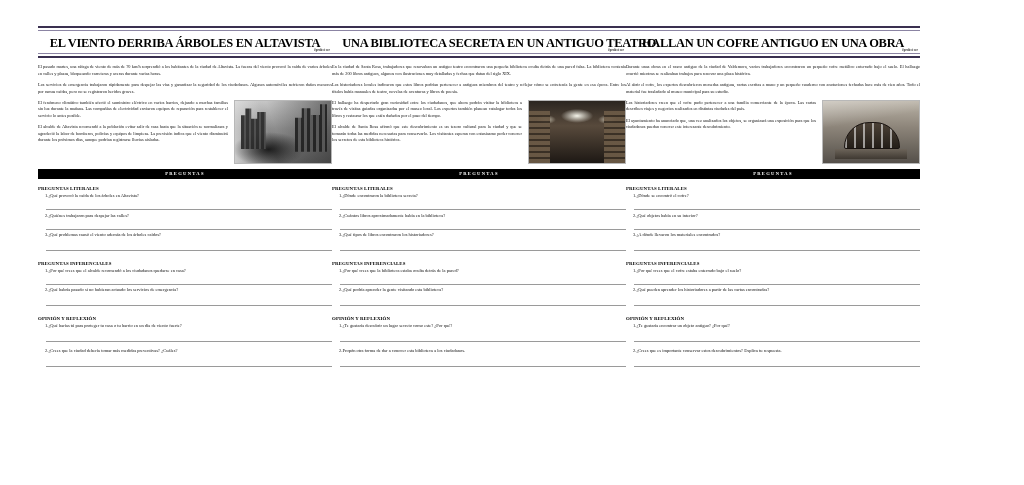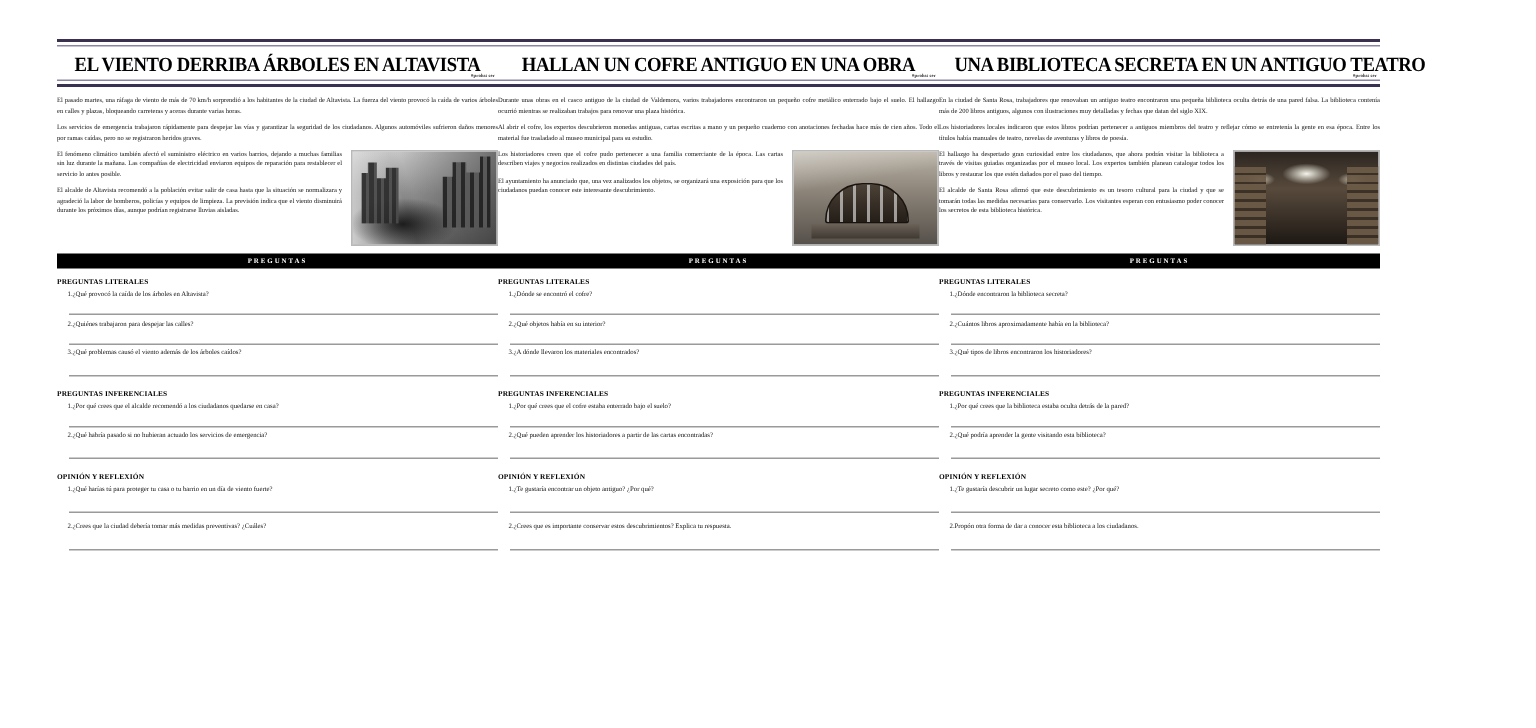--- a/index.html
+++ b/index.html
@@ -195,20 +195,66 @@
       <div class="q-item">1.¿Qué harías tú para proteger tu casa o tu barrio en un día de viento fuerte?</div>
       <div class="ans-line tall"></div>
       <div class="gap"></div>
       <div class="q-item">2.¿Crees que la ciudad debería tomar más medidas preventivas? ¿Cuáles?</div>
       <div class="ans-line tall"></div>
     </div>
   </div>
 
   <div class="sheet">
     <div class="rule-top"></div>
+    <div class="headline">UNA BIBLIOTECA SECRETA EN UN ANTIGUO TEATRO</div>
+    <div class="byline">#prohst ser</div>
+    <div class="rule-bot"></div>
+
+    <div class="article">
+      <p>En la ciudad de Santa Rosa, trabajadores que renovaban un antiguo teatro encontraron una pequeña biblioteca oculta detrás de una pared falsa. La biblioteca contenía más de 200 libros antiguos, algunos con ilustraciones muy detalladas y fechas que datan del siglo XIX.</p>
+      <p>Los historiadores locales indicaron que estos libros podrían pertenecer a antiguos miembros del teatro y reflejar cómo se entretenía la gente en esa época. Entre los títulos había manuales de teatro, novelas de aventuras y libros de poesía.</p>
+      <div class="wrapblock">
+        <div class="figure fig-library"></div>
+        <p>El hallazgo ha despertado gran curiosidad entre los ciudadanos, que ahora podrán visitar la biblioteca a través de visitas guiadas organizadas por el museo local. Los expertos también planean catalogar todos los libros y restaurar los que estén dañados por el paso del tiempo.</p>
+        <p>El alcalde de Santa Rosa afirmó que este descubrimiento es un tesoro cultural para la ciudad y que se tomarán todas las medidas necesarias para conservarlo. Los visitantes esperan con entusiasmo poder conocer los secretos de esta biblioteca histórica.</p>
+      </div>
+    </div>
+
+    <div class="q-banner">PREGUNTAS</div>
+
+    <div class="q-section">
+      <div class="q-section-title">PREGUNTAS LITERALES</div>
+      <div class="q-item">1.¿Dónde encontraron la biblioteca secreta?</div>
+      <div class="ans-line"></div>
+      <div class="q-item">2.¿Cuántos libros aproximadamente había en la biblioteca?</div>
+      <div class="ans-line"></div>
+      <div class="q-item">3.¿Qué tipos de libros encontraron los historiadores?</div>
+      <div class="ans-line tall"></div>
+    </div>
+
+    <div class="q-section">
+      <div class="q-section-title">PREGUNTAS INFERENCIALES</div>
+      <div class="q-item">1.¿Por qué crees que la biblioteca estaba oculta detrás de la pared?</div>
+      <div class="ans-line"></div>
+      <div class="q-item">2.¿Qué podría aprender la gente visitando esta biblioteca?</div>
+      <div class="ans-line tall"></div>
+    </div>
+
+    <div class="q-section">
+      <div class="q-section-title">OPINIÓN Y REFLEXIÓN</div>
+      <div class="q-item">1.¿Te gustaría descubrir un lugar secreto como este? ¿Por qué?</div>
+      <div class="ans-line tall"></div>
+      <div class="gap"></div>
+      <div class="q-item">2.Propón otra forma de dar a conocer esta biblioteca a los ciudadanos.</div>
+      <div class="ans-line tall"></div>
+    </div>
+  </div>
+
+  <div class="sheet">
+    <div class="rule-top"></div>
     <div class="headline">HALLAN UN COFRE ANTIGUO EN UNA OBRA</div>
     <div class="byline">#prohst ser</div>
     <div class="rule-bot"></div>
 
     <div class="article">
       <p>Durante unas obras en el casco antiguo de la ciudad de Valdemora, varios trabajadores encontraron un pequeño cofre metálico enterrado bajo el suelo. El hallazgo ocurrió mientras se realizaban trabajos para renovar una plaza histórica.</p>
       <p>Al abrir el cofre, los expertos descubrieron monedas antiguas, cartas escritas a mano y un pequeño cuaderno con anotaciones fechadas hace más de cien años. Todo el material fue trasladado al museo municipal para su estudio.</p>
       <div class="wrapblock">
         <div class="figure fig-chest"></div>
         <p>Los historiadores creen que el cofre pudo pertenecer a una familia comerciante de la época. Las cartas describen viajes y negocios realizados en distintas ciudades del país.</p>
@@ -239,59 +285,13 @@
     <div class="q-section">
       <div class="q-section-title">OPINIÓN Y REFLEXIÓN</div>
       <div class="q-item">1.¿Te gustaría encontrar un objeto antiguo? ¿Por qué?</div>
       <div class="ans-line tall"></div>
       <div class="gap"></div>
       <div class="q-item">2.¿Crees que es importante conservar estos descubrimientos? Explica tu respuesta.</div>
       <div class="ans-line tall"></div>
     </div>
   </div>
 
-  <div class="sheet">
-    <div class="rule-top"></div>
-    <div class="headline">UNA BIBLIOTECA SECRETA EN UN ANTIGUO TEATRO</div>
-    <div class="byline">#prohst ser</div>
-    <div class="rule-bot"></div>
-
-    <div class="article">
-      <p>En la ciudad de Santa Rosa, trabajadores que renovaban un antiguo teatro encontraron una pequeña biblioteca oculta detrás de una pared falsa. La biblioteca contenía más de 200 libros antiguos, algunos con ilustraciones muy detalladas y fechas que datan del siglo XIX.</p>
-      <p>Los historiadores locales indicaron que estos libros podrían pertenecer a antiguos miembros del teatro y reflejar cómo se entretenía la gente en esa época. Entre los títulos había manuales de teatro, novelas de aventuras y libros de poesía.</p>
-      <div class="wrapblock">
-        <div class="figure fig-library"></div>
-        <p>El hallazgo ha despertado gran curiosidad entre los ciudadanos, que ahora podrán visitar la biblioteca a través de visitas guiadas organizadas por el museo local. Los expertos también planean catalogar todos los libros y restaurar los que estén dañados por el paso del tiempo.</p>
-        <p>El alcalde de Santa Rosa afirmó que este descubrimiento es un tesoro cultural para la ciudad y que se tomarán todas las medidas necesarias para conservarlo. Los visitantes esperan con entusiasmo poder conocer los secretos de esta biblioteca histórica.</p>
-      </div>
-    </div>
-
-    <div class="q-banner">PREGUNTAS</div>
-
-    <div class="q-section">
-      <div class="q-section-title">PREGUNTAS LITERALES</div>
-      <div class="q-item">1.¿Dónde encontraron la biblioteca secreta?</div>
-      <div class="ans-line"></div>
-      <div class="q-item">2.¿Cuántos libros aproximadamente había en la biblioteca?</div>
-      <div class="ans-line"></div>
-      <div class="q-item">3.¿Qué tipos de libros encontraron los historiadores?</div>
-      <div class="ans-line tall"></div>
-    </div>
-
-    <div class="q-section">
-      <div class="q-section-title">PREGUNTAS INFERENCIALES</div>
-      <div class="q-item">1.¿Por qué crees que la biblioteca estaba oculta detrás de la pared?</div>
-      <div class="ans-line"></div>
-      <div class="q-item">2.¿Qué podría aprender la gente visitando esta biblioteca?</div>
-      <div class="ans-line tall"></div>
-    </div>
-
-    <div class="q-section">
-      <div class="q-section-title">OPINIÓN Y REFLEXIÓN</div>
-      <div class="q-item">1.¿Te gustaría descubrir un lugar secreto como este? ¿Por qué?</div>
-      <div class="ans-line tall"></div>
-      <div class="gap"></div>
-      <div class="q-item">2.Propón otra forma de dar a conocer esta biblioteca a los ciudadanos.</div>
-      <div class="ans-line tall"></div>
-    </div>
-  </div>
-
 </div>
 
 </body></html>

